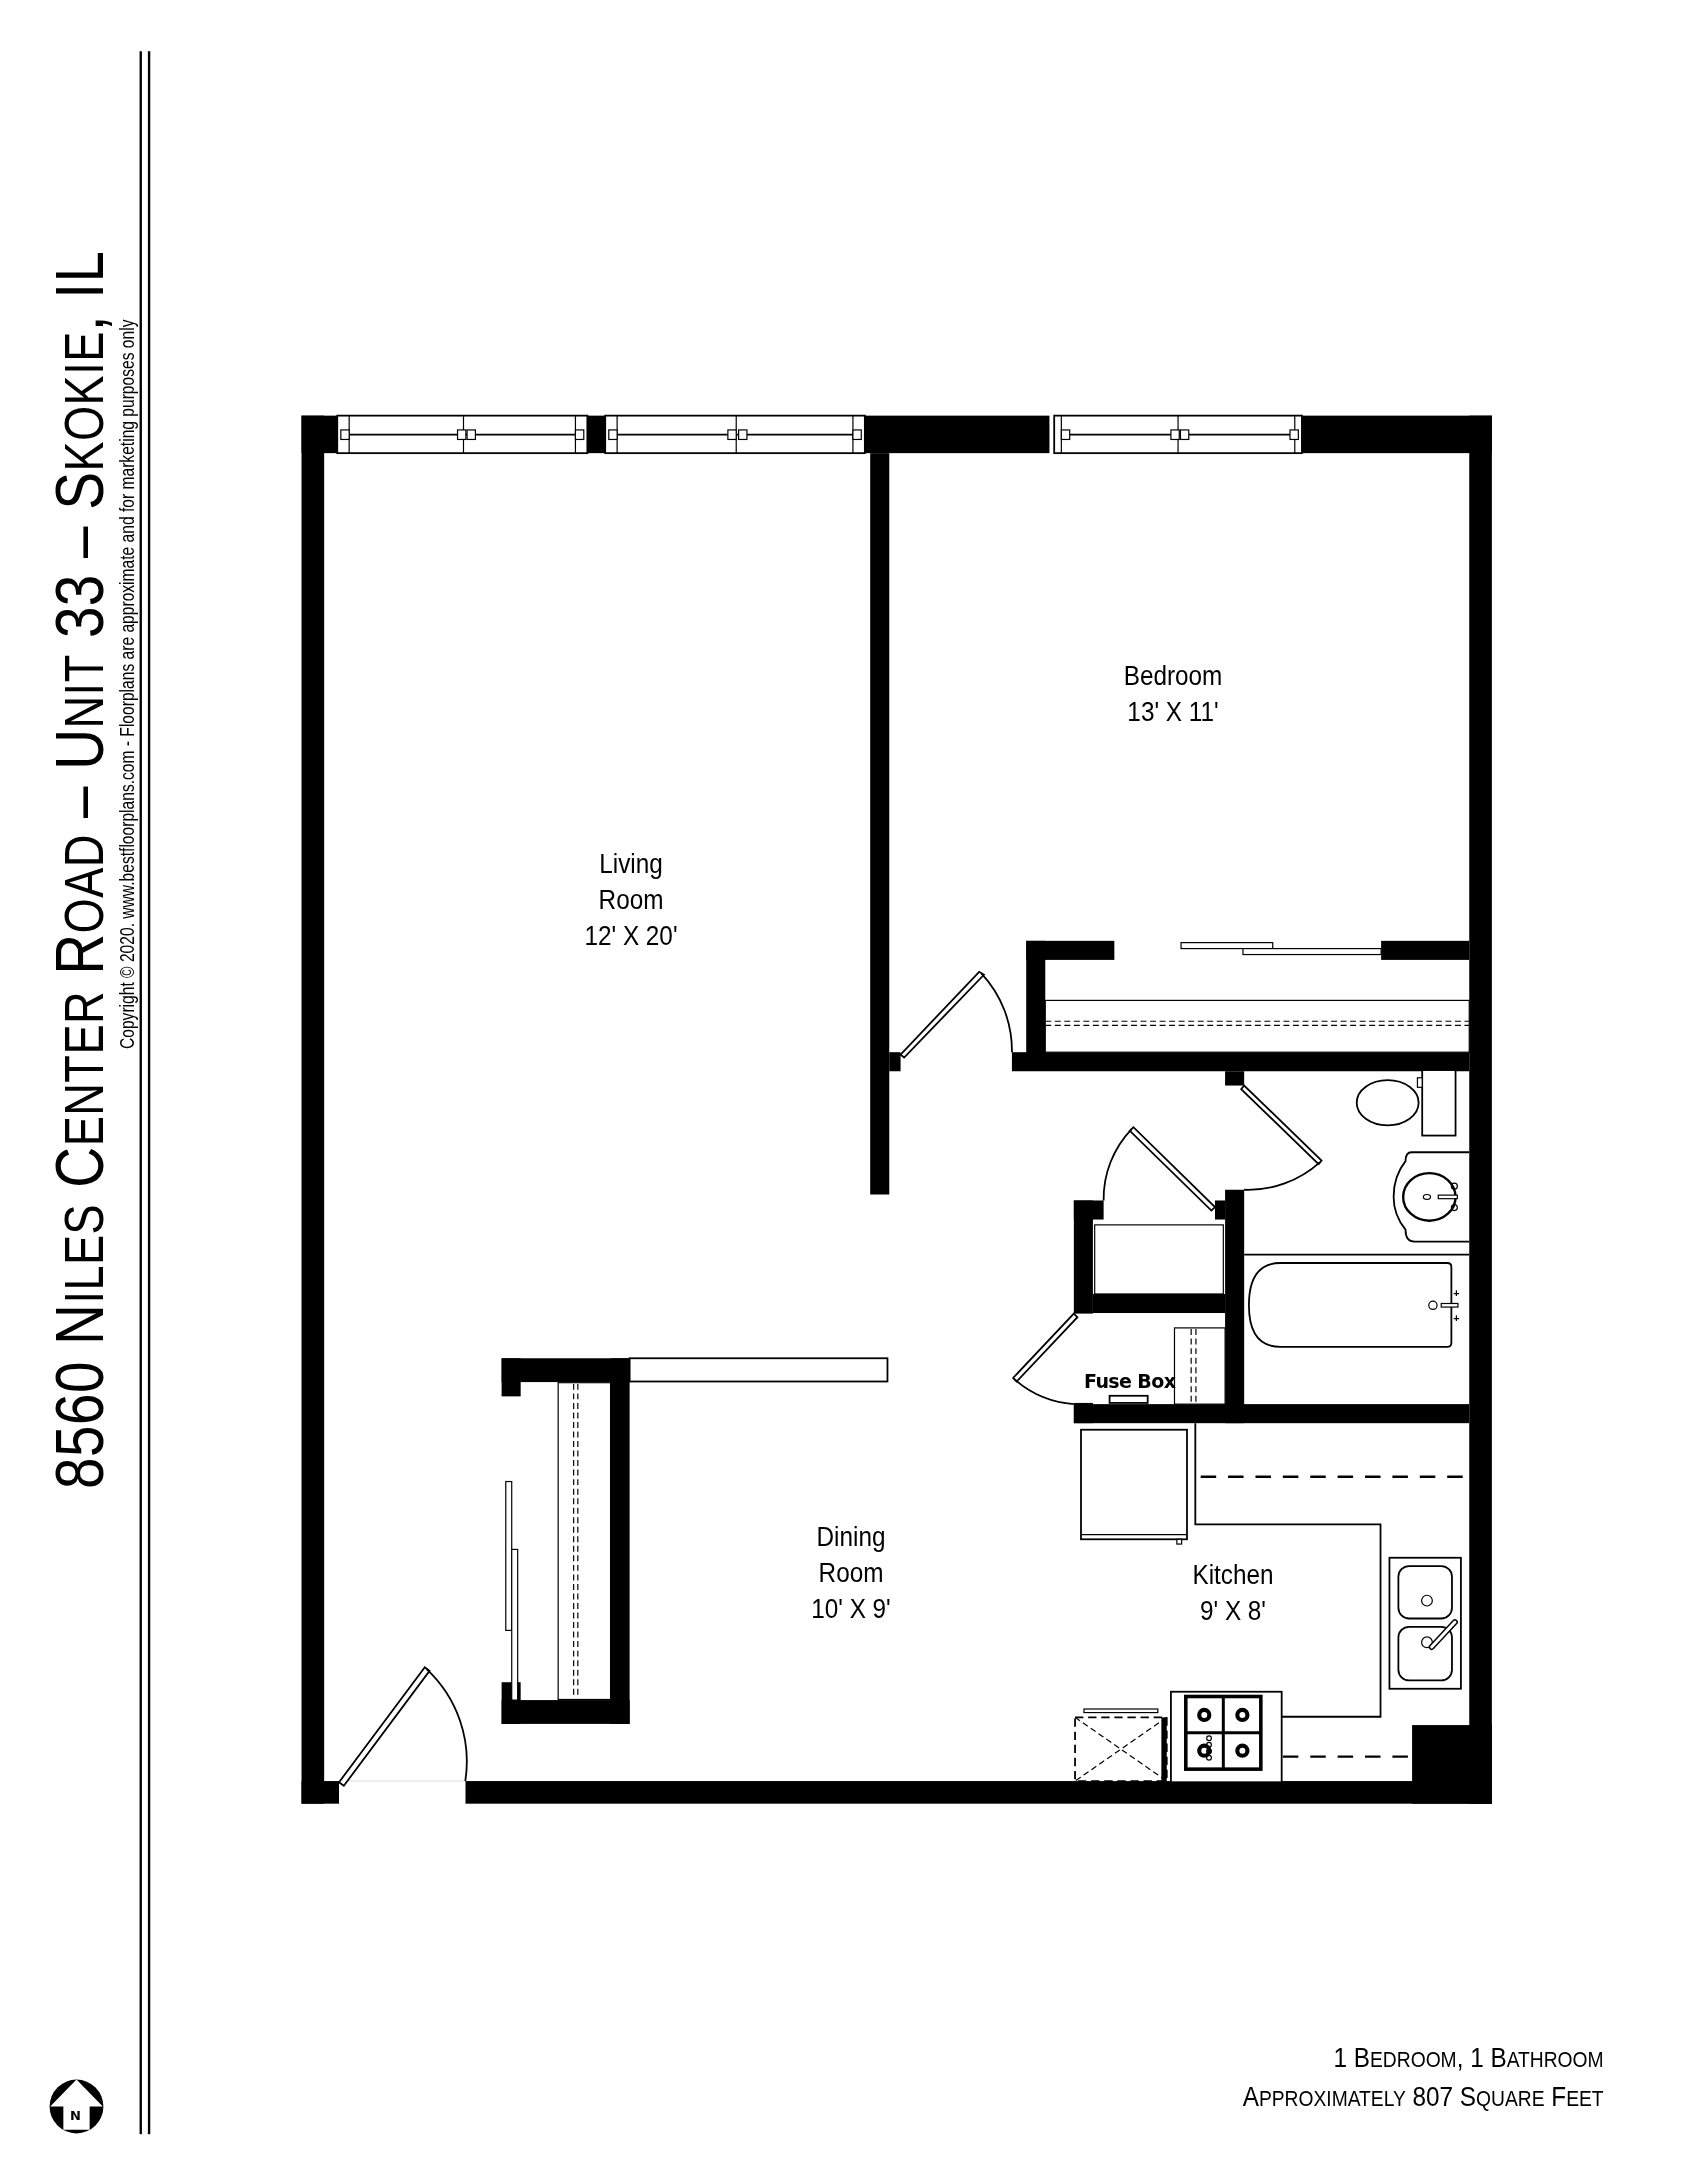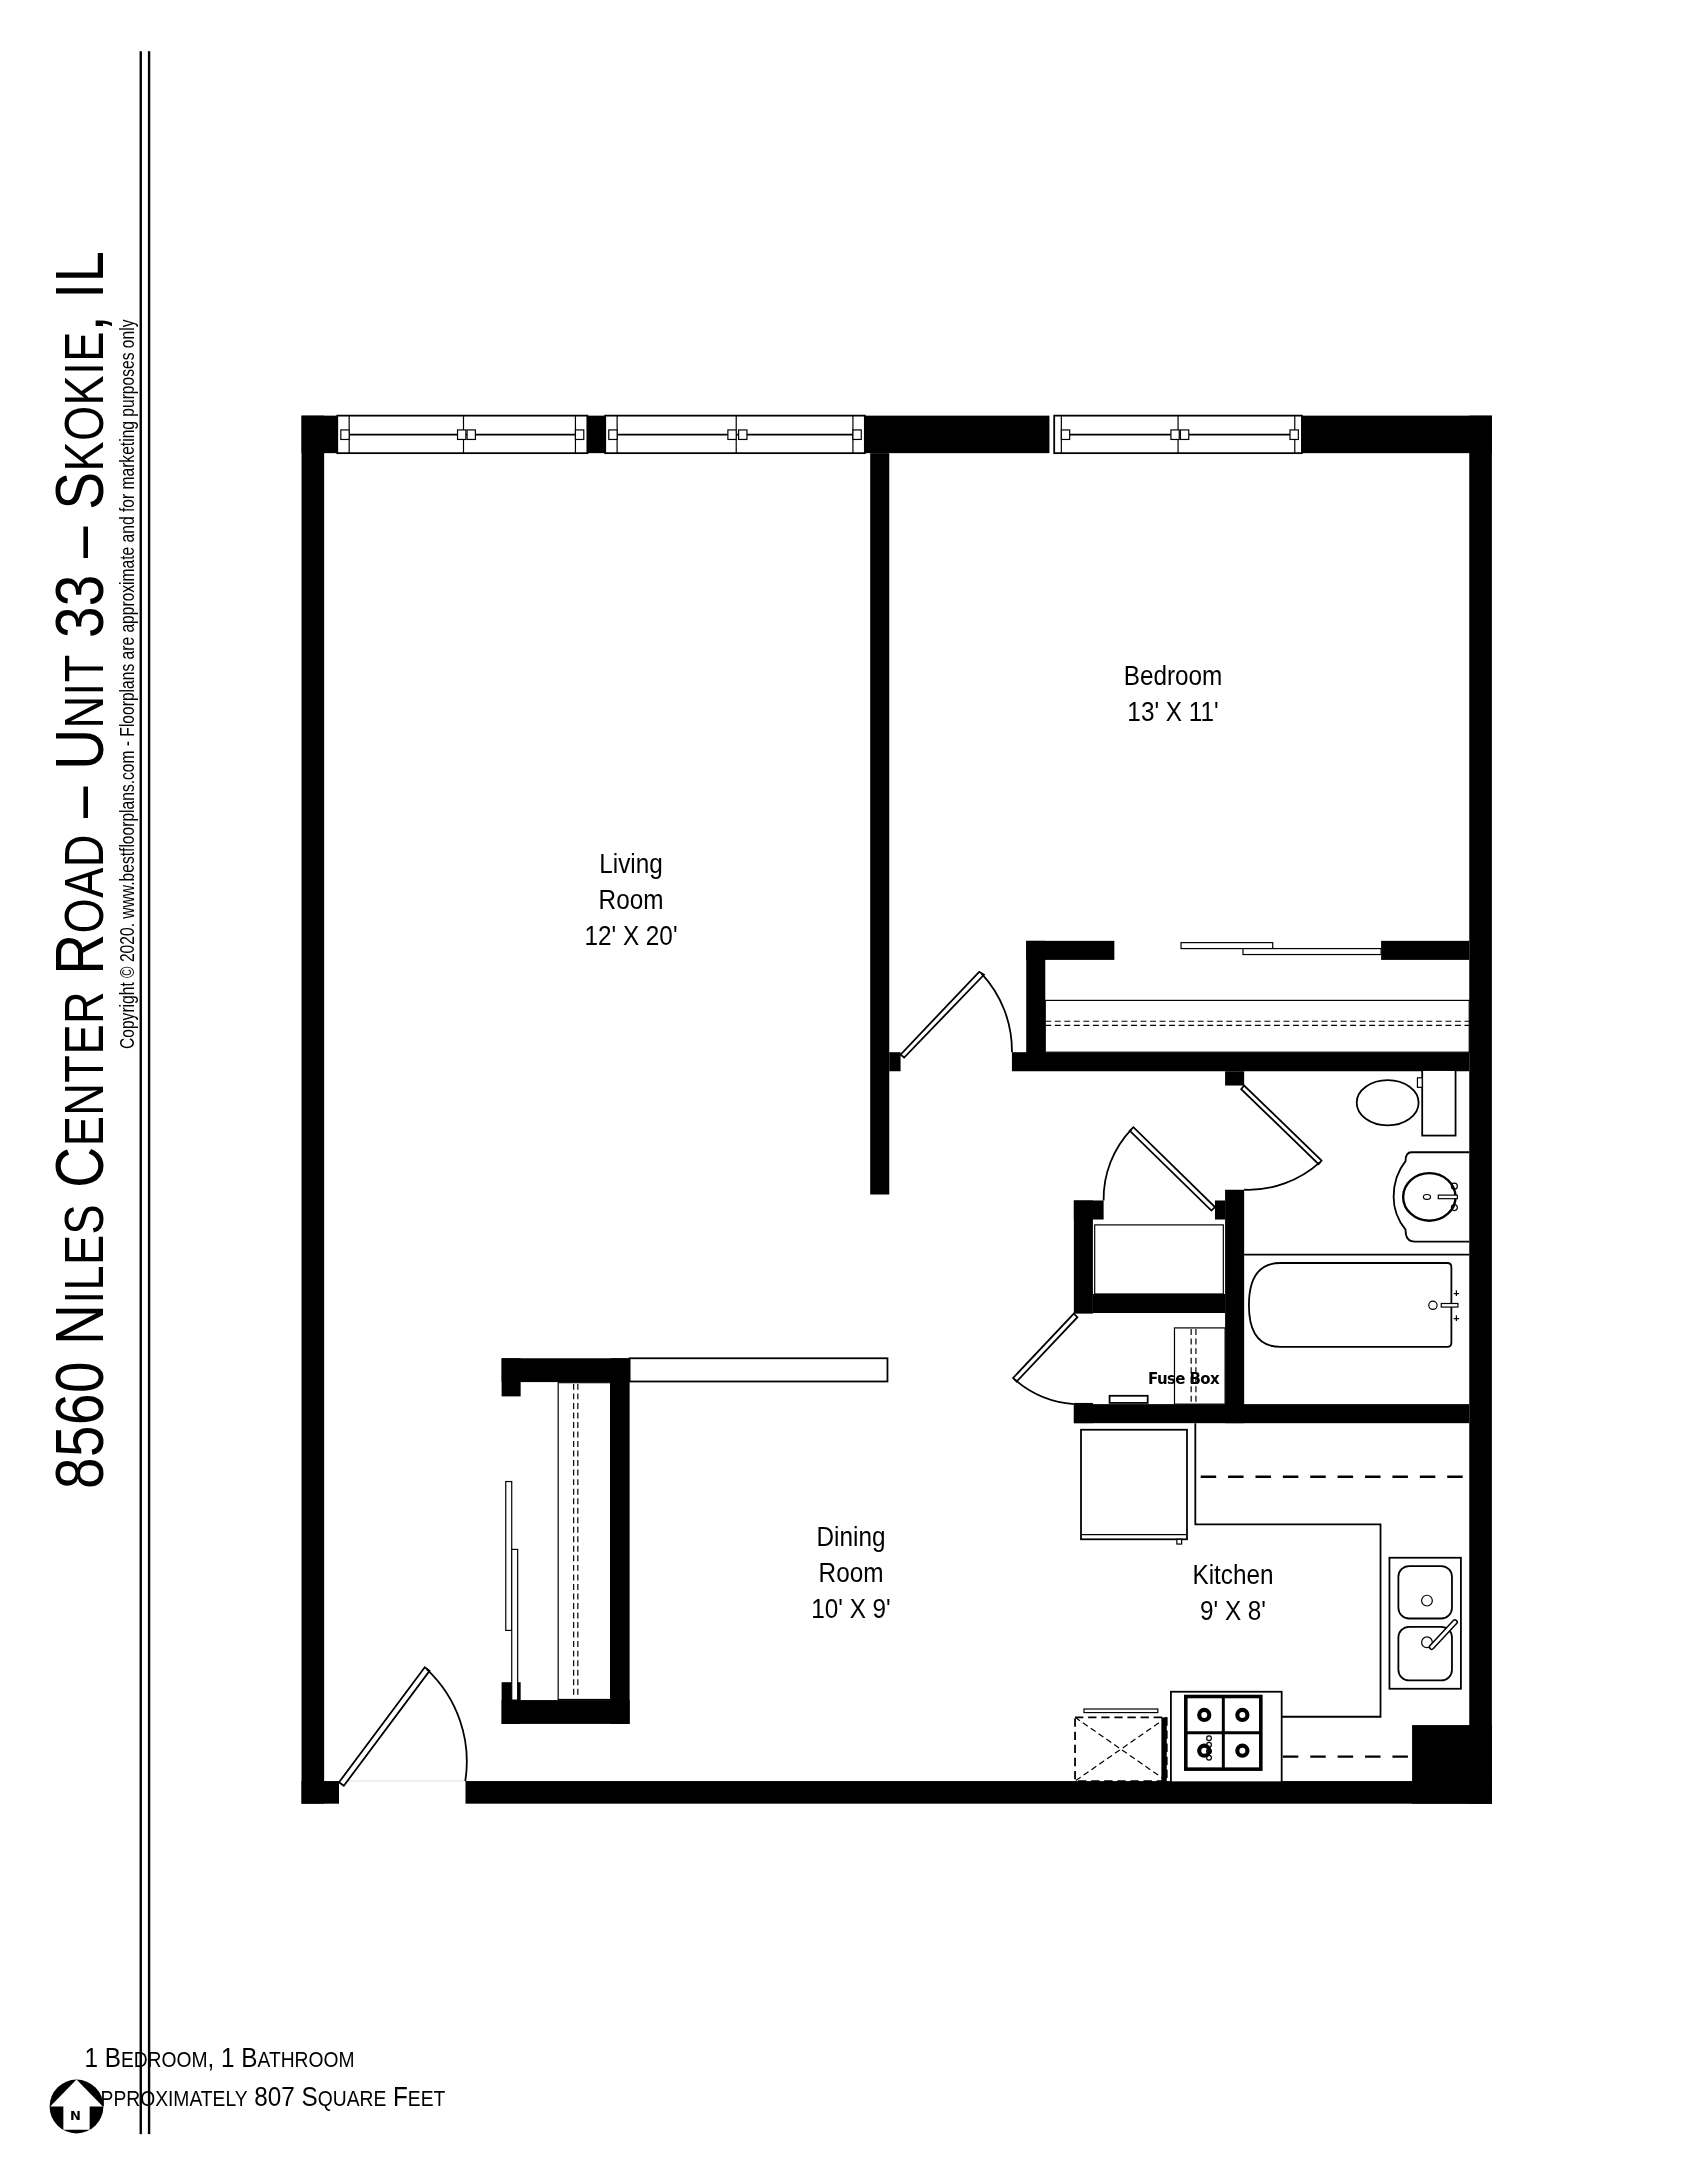--- a/index.html
+++ b/index.html
@@ -17,23 +17,23 @@
   .vtext { position:absolute; transform-origin:left top; transform:rotate(-90deg); white-space:nowrap; }
   #title { left:45px; top:1489px; font-size:69px; letter-spacing:0.6px; line-height:1; transform:rotate(-90deg) scaleX(0.82); }
   #title .sc { font-size:55px; }
   #copyright { left:117px; top:1049px; font-size:20px; line-height:1; transform:rotate(-90deg) scaleX(0.78); }
 
   .room-label { position:absolute; text-align:center; font-size:27px; line-height:36px; transform:scaleX(0.9); }
   #lbl-living { left:524px; top:846px; width:214px; }
   #lbl-bedroom { left:1066px; top:658px; width:214px; }
   #lbl-dining { left:744px; top:1519px; width:214px; }
   #lbl-kitchen { left:1126px; top:1557px; width:214px; }
-  #lbl-fuse { position:absolute; left:1148px; top:1370px; font-size:15px; font-weight:bold; font-family:"DejaVu Sans", sans-serif; letter-spacing:-0.6px; }
-
-  #footer { position:absolute; left:0; width:1688px; top:2040px; text-align:left; font-size:27px; line-height:37px; }
+  #lbl-fuse { position:absolute; left:1084px; top:1370px; font-size:19px; font-weight:bold; font-family:"DejaVu Sans", sans-serif; letter-spacing:-0.6px; }
+
+  #footer { position:absolute; left:0; width:1688px; top:2040px; text-align:right; font-size:27px; line-height:37px; }
   #footer .f-line { display:block; transform:scaleX(0.9); }
   #footer .sc { font-size:21.4px; }
 
   #compass { position:absolute; left:49px; top:2079px; width:55px; height:55px; }
   #compass-n { position:absolute; left:70px; top:2108px; font-size:13px; font-weight:bold; color:#000; font-family:"DejaVu Sans", sans-serif; }
 </style>
 </head>
 <body>
 
 <svg id="plan" viewBox="0 0 2834 3666" xmlns="http://www.w3.org/2000/svg">

